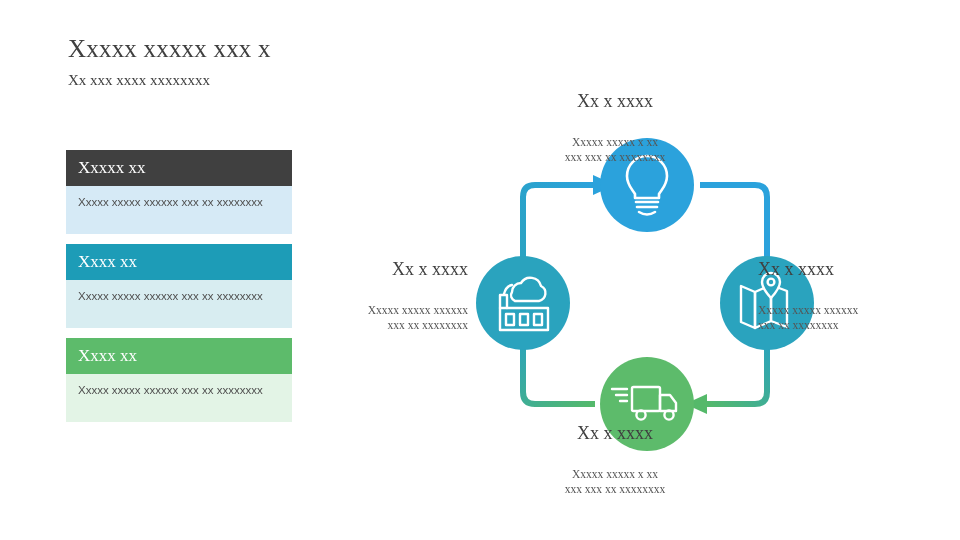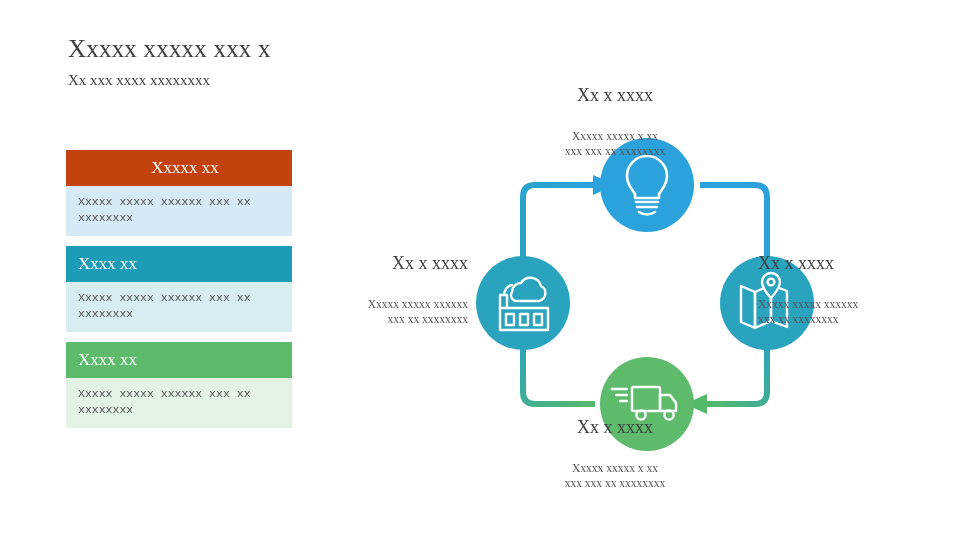--- a/index.html
+++ b/index.html
@@ -65,26 +65,26 @@
     box-sizing: border-box;
     color: #ffffff;
     font-family: "Liberation Serif", serif;
     font-size: 17px;
     line-height: 20px;
   }
   .panel-body {
     min-height: 48px;
     padding: 8px 12px 10px 12px;
     box-sizing: border-box;
-    font-family: Liberation Mono, monospace;
+    font-family: Liberation Sans, sans-serif;
     font-size: 11.5px;
     line-height: 16px;
     color: #505050;
   }
-  .panel-1 .panel-header { background: #c2410c; justify-content: center; }
+  .panel-1 .panel-header { background: #404040; }
   .panel-1 .panel-body   { background: #D6EAF6; }
   .panel-2 .panel-header { background: #1D9CB7; }
   .panel-2 .panel-body   { background: #D8EDF1; }
   .panel-3 .panel-header { background: #5DBB6B; }
   .panel-3 .panel-body   { background: #E3F4E6; }
 
   
   .diagram {
     position: absolute;
     left: 460px;
@@ -100,21 +100,21 @@
 
   
   .callout {
     position: absolute;
   }
   .callout .callout-title {
     font-family: "Liberation Serif", serif;
     font-size: 18px;
     line-height: 22px;
     color: #404040;
-    margin: 0 0 3px 0;
+    margin: 6px 0 3px 0;
     white-space: nowrap;
   }
   .callout .callout-text {
     font-family: "Liberation Serif", serif;
     font-size: 11.5px;
     line-height: 15px;
     color: #555555;
     margin-top: 23px;
   }
 

